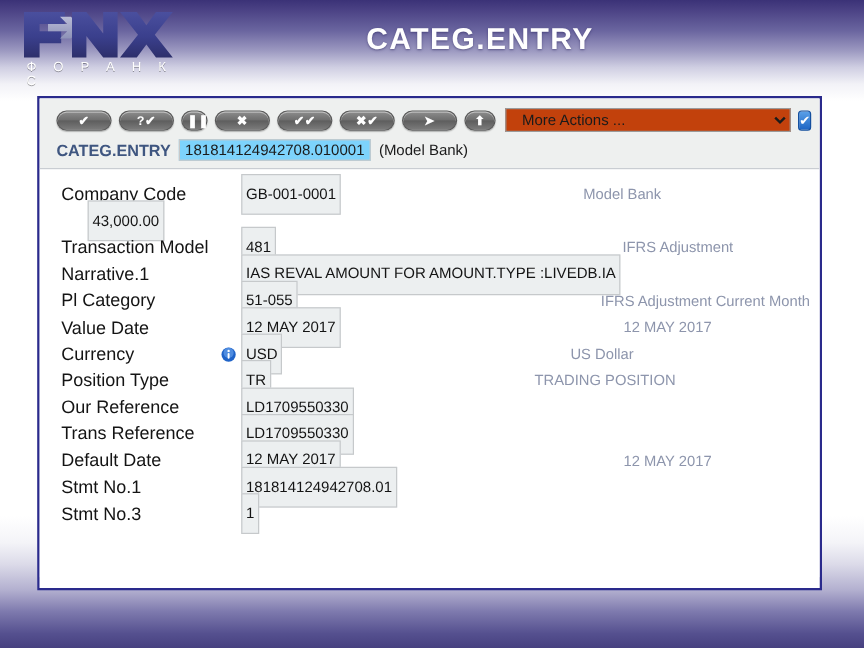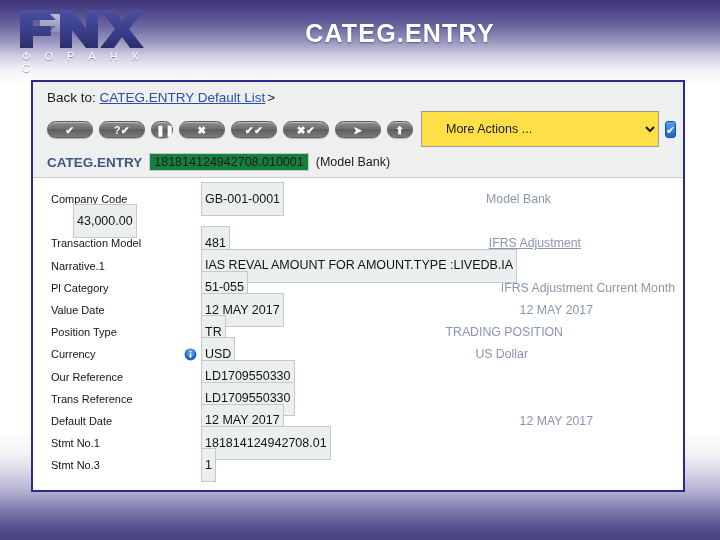--- a/index.html
+++ b/index.html
@@ -141,27 +141,27 @@
   }
   .tbtn.narrow { min-width: 22px; }
   .tbtn.round  { min-width: 26px; border-radius: 13px; }
 
   .sel-wrap {
     position: relative;
     margin-left: 2px;
   }
   select.more-actions {
     width: 238px;
-    height: 36px;
+    height: 20px;
     font-size: 12.5px;
     font-family: "Liberation Sans", sans-serif;
     border: 1px solid #9a9a9a;
-    background: #fde047;
+    background: #c2410c;
     color: #1b1b1b;
-    padding-left: 20px;
+    padding-left: 9px;
     box-sizing: border-box;
     border-radius: 0;
   }
   .ok-btn {
     width: 17px; height: 17px;
     border-radius: 3px;
     background: linear-gradient(to bottom,#5aa0e8 0%,#1d65c4 100%);
     border: 1px solid #15509f;
     color:#fff;
     font-size: 11px;
@@ -185,21 +185,21 @@
   }
   .idbar .id-app {
     font-size: 13.5px;
     font-weight: bold;
     color: #3f5680;
     font-family: "Liberation Sans", sans-serif;
   }
   .idbar .id-val {
     font-size: 12.5px;
     color: #1b1b1b;
-    background: #15803d;
+    background: #7dd3fc;
     border: 1px solid #c8c8c8;
     padding: 1px 4px;
     font-family: "Liberation Sans", sans-serif;
   }
   .idbar .id-extra {
     font-size: 12.5px;
     color: #1b1b1b;
   }
 
   
@@ -211,21 +211,21 @@
     position: relative;
   }
   .frow {
     display: flex;
     align-items: center;
     height: 22.2px;
     padding-left: 18px;
   }
   .flabel {
     width: 128px;
-    font-size: 11px;
+    font-size: 15px;
     color: #141414;
     font-family: "Liberation Sans", sans-serif;
     flex: 0 0 auto;
   }
   .ficonslot {
     width: 22px;
     flex: 0 0 auto;
     display:flex;
     align-items:center;
     justify-content:center;
@@ -248,21 +248,21 @@
   .fdesc {
     font-size: 12.3px;
     color: #8d95ac;
     font-family: "Liberation Sans", sans-serif;
     white-space: nowrap;
     flex: 0 0 auto;
     margin-left: auto;
     padding-right: 8px;
   }
   .fdesc.pos-a { margin-left: auto; padding-right: 132px; }
-  .fdesc.pos-b { margin-left: auto; padding-right: 102px; text-decoration: underline; }
+  .fdesc.pos-b { margin-left: auto; padding-right: 72px; }
   .fdesc.pos-c { margin-left: auto; padding-right: 8px;   }
   .fdesc.pos-d { margin-left: auto; padding-right: 90px;  }
   .fdesc.pos-e { margin-left: auto; padding-right: 155px; }
   .fdesc.pos-f { margin-left: auto; padding-right: 120px; }
 
   .info-icon { width:13px; height:13px; display:block; }
 </style>
 </head>
 <body>
 
@@ -293,24 +293,20 @@
     <div class="logo-cyr">Ф О Р А Н К С</div>
   </div>
 
   <div id="slide-title">CATEG.ENTRY</div>
 
   <div id="panel">
     <div id="panel-inner">
 
       <div class="app-head">
 
-        <div class="backrow">
-          <span class="bk-label">Back to:</span>
-          <a>CATEG.ENTRY Default List</a><span class="chev">&gt;</span>
-        </div>
 
         <div class="toolbar">
           <div class="tbtn">✔</div>
           <div class="tbtn">?✔</div>
           <div class="tbtn narrow">❚❚</div>
           <div class="tbtn">✖</div>
           <div class="tbtn">✔✔</div>
           <div class="tbtn">✖✔</div>
           <div class="tbtn">➤</div>
           <div class="tbtn round">⬆</div>
@@ -366,41 +362,41 @@
             <div class="flabel">Pl Category</div>
             <div class="ficonslot"></div>
             <div class="fval">51-055</div>
             <div class="fdesc pos-c">IFRS Adjustment Current Month</div>
           </div>
           <div class="frow">
             <div class="flabel">Value Date</div>
             <div class="ficonslot"></div>
             <div class="fval">12 MAY 2017</div>
             <div class="fdesc pos-d">12 MAY 2017</div>
-          </div>
-          <div class="frow">
-            <div class="flabel">Position Type</div>
-            <div class="ficonslot"></div>
-            <div class="fval">TR</div>
-            <div class="fdesc pos-f">TRADING POSITION</div>
           </div>
           <div class="frow">
             <div class="flabel">Currency</div>
             <div class="ficonslot">
               <svg class="info-icon" viewBox="0 0 16 16">
                 <circle cx="8" cy="8" r="7.3" fill="#1f63c8"></circle>
                 <circle cx="8" cy="6.2" r="5.2" fill="#5f9ae8" opacity=".75"></circle>
                 <rect x="7" y="6.3" width="2" height="6" rx="1" fill="#ffffff"></rect>
                 <circle cx="8" cy="4.2" r="1.2" fill="#ffffff"></circle>
               </svg>
             </div>
             <div class="fval">USD</div>
             <div class="fdesc pos-e">US Dollar</div>
           </div>
           <div class="frow">
+            <div class="flabel">Position Type</div>
+            <div class="ficonslot"></div>
+            <div class="fval">TR</div>
+            <div class="fdesc pos-f">TRADING POSITION</div>
+          </div>
+          <div class="frow">
             <div class="flabel">Our Reference</div>
             <div class="ficonslot"></div>
             <div class="fval">LD1709550330</div>
           </div>
           <div class="frow">
             <div class="flabel">Trans Reference</div>
             <div class="ficonslot"></div>
             <div class="fval">LD1709550330</div>
           </div>
           <div class="frow">

